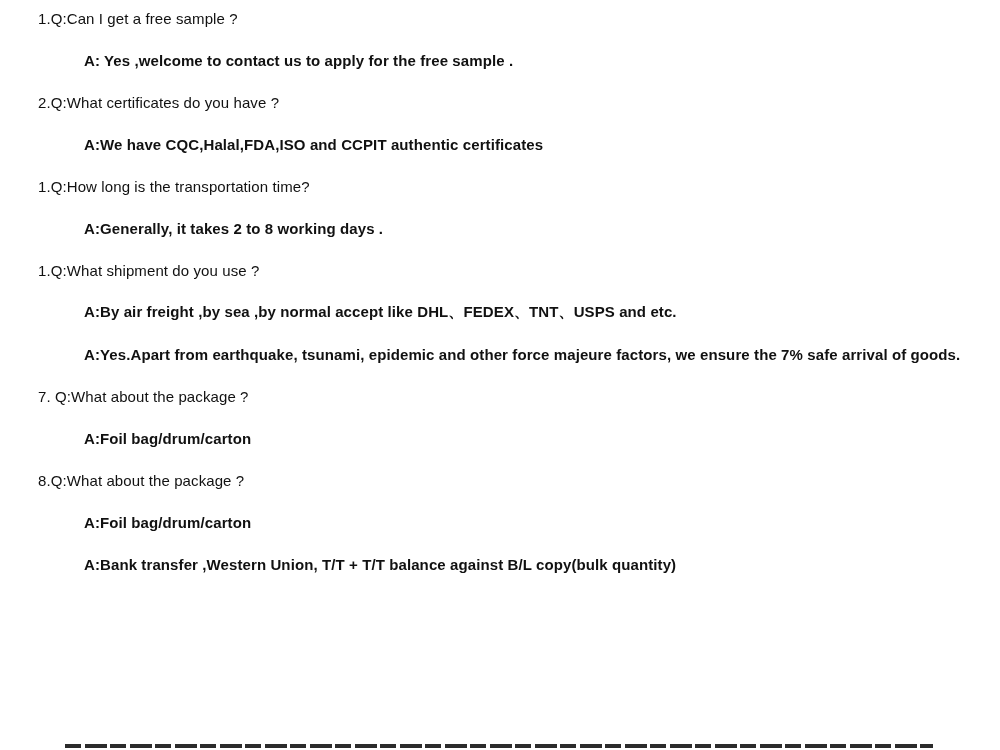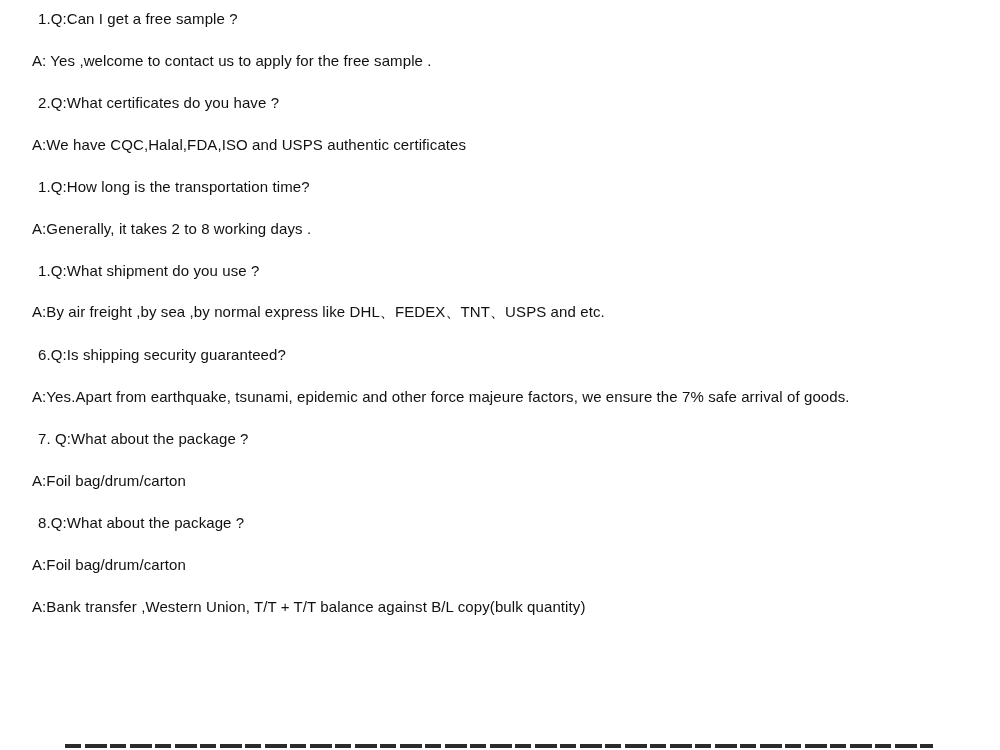--- a/index.html
+++ b/index.html
@@ -21,21 +21,21 @@
   .line {
     margin: 0;
     height: 42px;
     display: flex;
     align-items: center;
     font-size: 15px;
     letter-spacing: 0.1px;
     white-space: pre;
   }
   .q { padding-left: 38px; }
-  .a { padding-left: 32px; }
+  .a { padding-left: 84px; font-weight: bold; }
   .clipped-next-line {
     position: absolute;
     left: 65px;
     top: 744px;
     width: 868px;
     height: 4px;
     background: repeating-linear-gradient(
       90deg,
       #2b2b2b 0px, #2b2b2b 16px,
       rgba(0,0,0,0) 16px, rgba(0,0,0,0) 20px,
@@ -45,30 +45,29 @@
   }
 </style>
 </head>
 <body>
 
 <div class="doc">
   <p class="line q">1.Q:Can I get a free sample ?</p>
   <p class="line a">A: Yes ,welcome to contact us to apply for the free sample .</p>
 
   <p class="line q">2.Q:What certificates do you have ?</p>
-  <p class="line a">A:We have CQC,Halal,FDA,ISO and USPS authentic certificates</p>
+  <p class="line a">A:We have CQC,Halal,FDA,ISO and CCPIT authentic certificates</p>
 
 
   <p class="line q">1.Q:How long is the transportation time?</p>
   <p class="line a">A:Generally, it takes 2 to 8 working days .</p>
 
   <p class="line q">1.Q:What shipment do you use ?</p>
-  <p class="line a">A:By air freight ,by sea ,by normal express like DHL、FEDEX、TNT、USPS and etc.</p>
+  <p class="line a">A:By air freight ,by sea ,by normal accept like DHL、FEDEX、TNT、USPS and etc.</p>
 
-  <p class="line q">6.Q:Is shipping security guaranteed?</p>
   <p class="line a">A:Yes.Apart from earthquake, tsunami, epidemic and other force majeure factors, we ensure the 7% safe arrival of goods.</p>
 
   <p class="line q">7. Q:What about the package ?</p>
   <p class="line a">A:Foil bag/drum/carton</p>
 
   <p class="line q">8.Q:What about the package ?</p>
   <p class="line a">A:Foil bag/drum/carton</p>
 
   <p class="line a">A:Bank transfer ,Western Union, T/T + T/T balance against B/L copy(bulk quantity)</p>
 </div>

